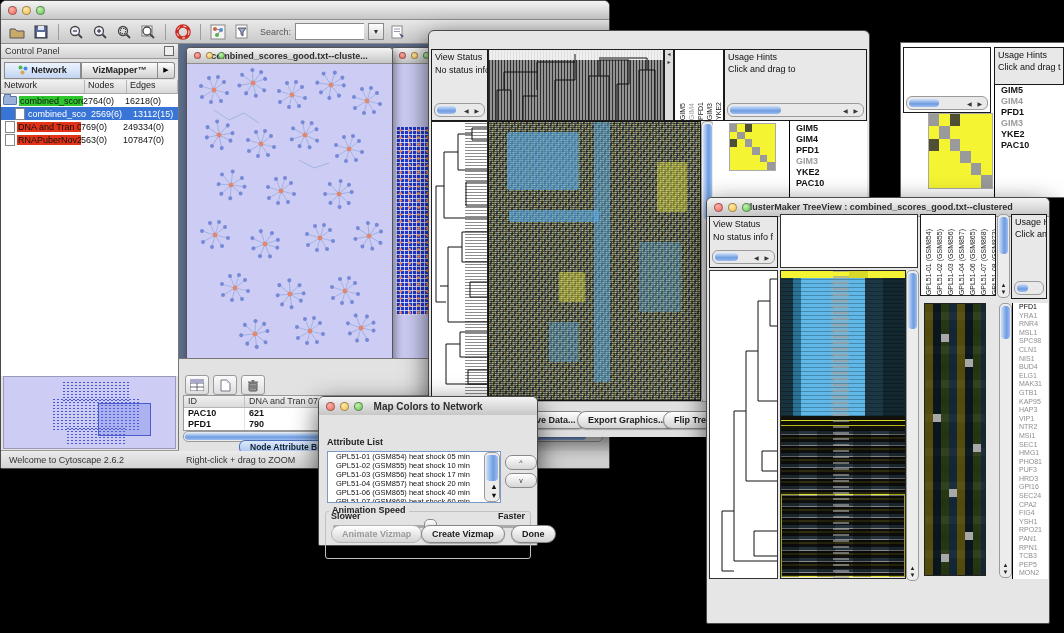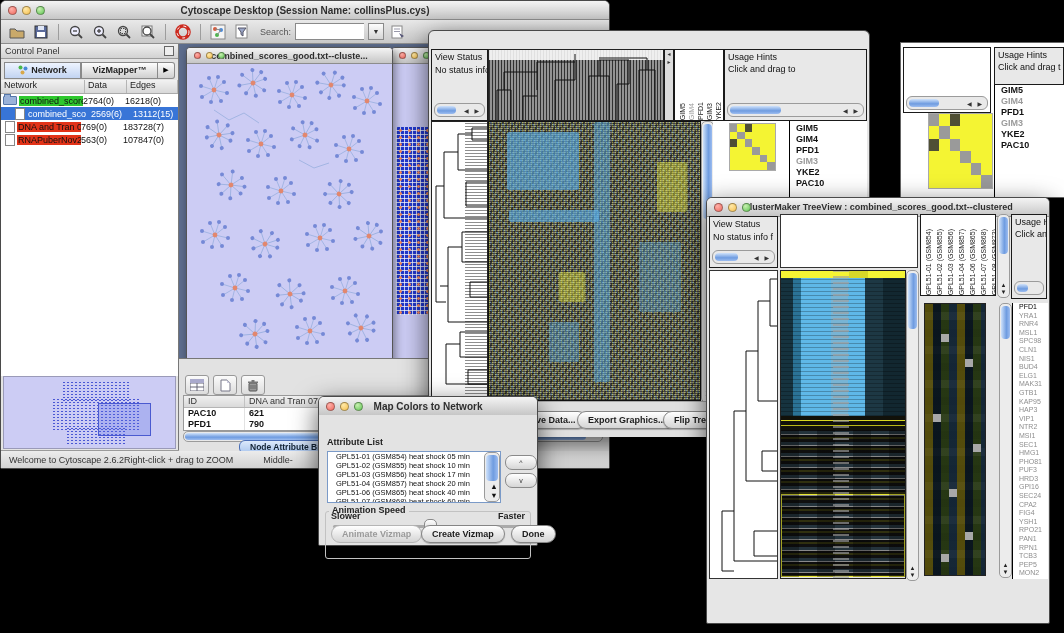--- a/index.html
+++ b/index.html
@@ -174,21 +174,20 @@
 </head>
 <body>
 
 <div class="window" id="main-win" style="z-index:10">
   <div class="titlebar">
     <div class="lights">
       <span class="light red"></span>
       <span class="light yellow"></span>
       <span class="light green"></span>
     </div>
-    <span class="title-text">Cytoscape Desktop (Session Name: collinsPlus.cys)</span>
   </div>
   <div id="toolbar">
     <span class="tbtn">
         <svg class="ic" width="16" height="14">
           <path d="M1,4 h5 l2,2 h7 v7 H1 z" fill="#c9a96a" stroke="#555" stroke-width="1"></path>
         </svg>
       </span>
     <span class="tbtn">
         <svg class="ic" width="14" height="14">
           <rect x="1" y="1" width="12" height="12" fill="#5a6a9a" stroke="#333"></rect>
@@ -407,61 +406,61 @@
       <span class="cp-tab">
           <span>VizMapper™</span>
         </span>
       <span class="cp-tab-more">
           <span>▶</span>
         </span>
     </div>
     <div id="net-table">
       <div class="nt-head">
         <span class="nt-c1">Network</span>
-        <span class="nt-c2">Data</span>
+        <span class="nt-c2">Nodes</span>
         <span class="nt-c3">Edges</span>
       </div>
       <div>
           <div class="net-row hl-green icon-folder">
           <span class="ni"></span>
           <span class="nname">combined_scores_</span>
           <span class="nnodes">2764(0)</span>
           <span class="nedges">16218(0)</span>
         </div>
           <div class="net-row selected indent icon-file">
           <span class="ni"></span>
           <span class="nname">combined_sco</span>
           <span class="nnodes">2569(6)</span>
           <span class="nedges">13112(15)</span>
         </div>
           <div class="net-row hl-red icon-file">
           <span class="ni"></span>
           <span class="nname">DNA and Tran 07</span>
           <span class="nnodes">769(0)</span>
-          <span class="nedges">183728(7)</span>
+          <span class="nedges">249334(0)</span>
         </div>
           <div class="net-row hl-red icon-file">
           <span class="ni"></span>
           <span class="nname">RNAPuberNov2+</span>
           <span class="nnodes">563(0)</span>
           <span class="nedges">107847(0)</span>
         </div>
         </div>
     </div>
     <div id="overview">
       <span class="ov-blob" style="left:34%;top:6%;width:40%;height:30%"></span>
       <span class="ov-blob" style="left:28%;top:30%;width:52%;height:45%"></span>
       <span class="ov-blob" style="left:36%;top:70%;width:36%;height:24%"></span>
       <span class="ov-rect" style="left:55%;top:36%;width:30%;height:44%"></span>
     </div>
   </div>
 
   <div id="status-bar">
     <span style="margin-left:8px">Welcome to Cytoscape 2.6.2</span>
-    <span style="">Right-click + drag  to  ZOOM</span>
+    <span style="margin-left:62px">Right-click + drag  to  ZOOM</span>
     <span style="margin-left:30px">Middle-</span>
   </div>
 </div>
 
 <div class="abs" id="tv-back" style="left:900px;top:42px;width:164px;height:154px;background:#fff;border:1px solid #666;z-index:6">
   <div class="panel" style="left:2px;top:4px;width:88px;height:66px;background:#fff">
     <div class="hscroll" style="left:2px;right:2px;bottom:2px">
         <span class="hpill"></span>
         <span class="harrows">◀ ▶</span>
       </div>

